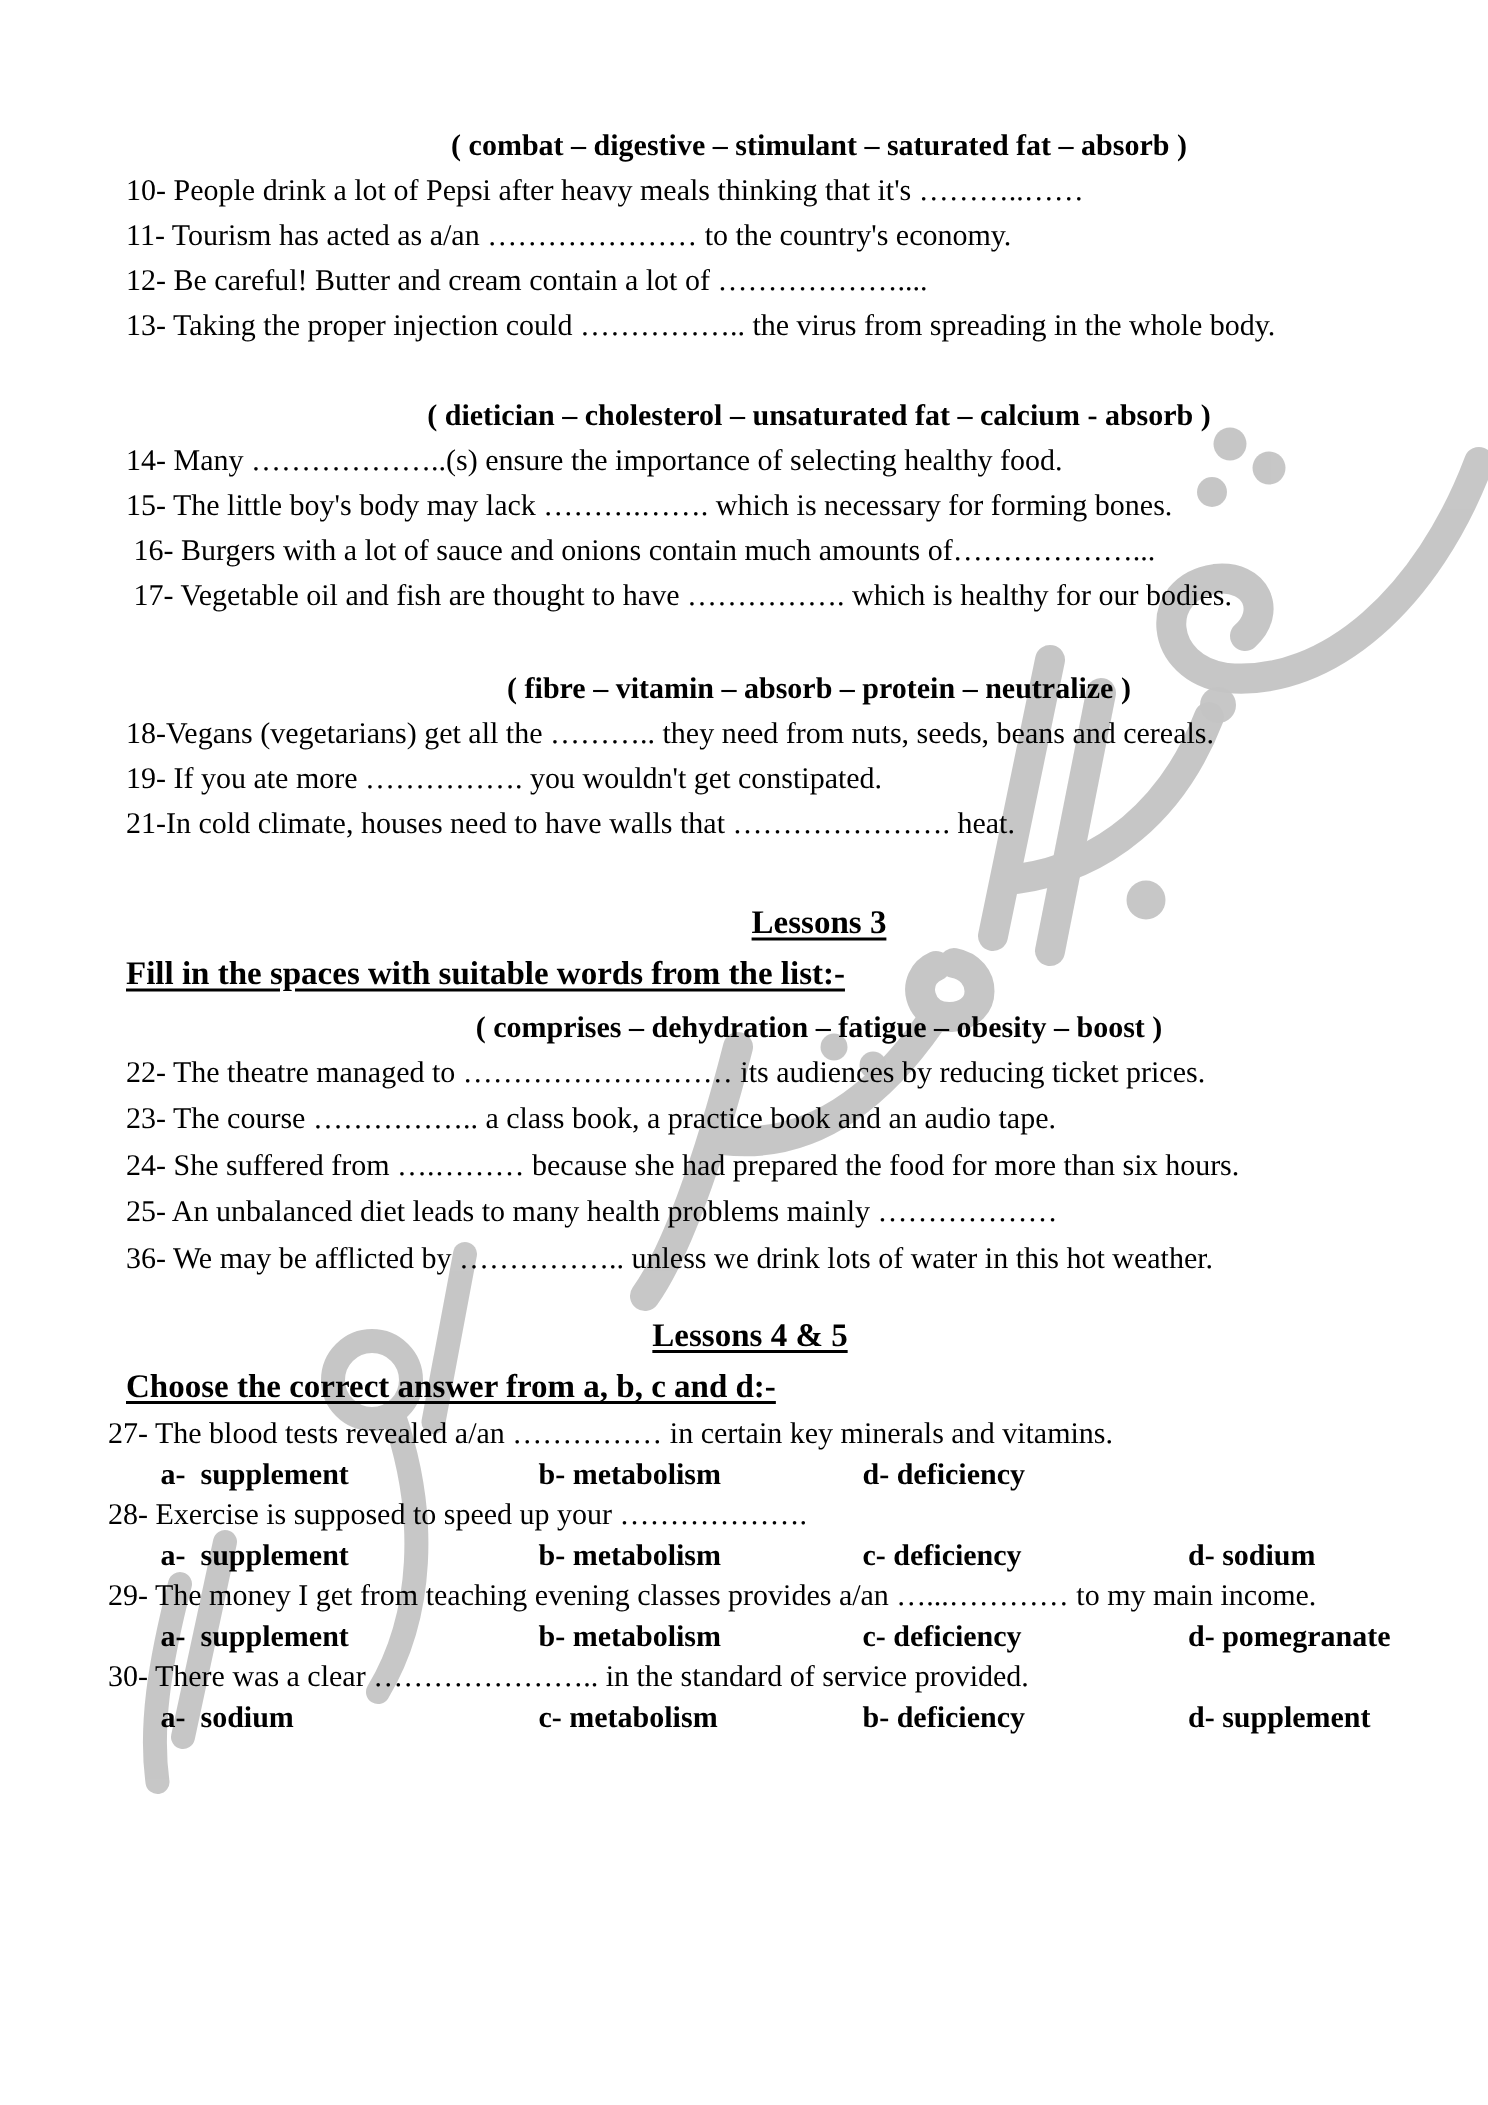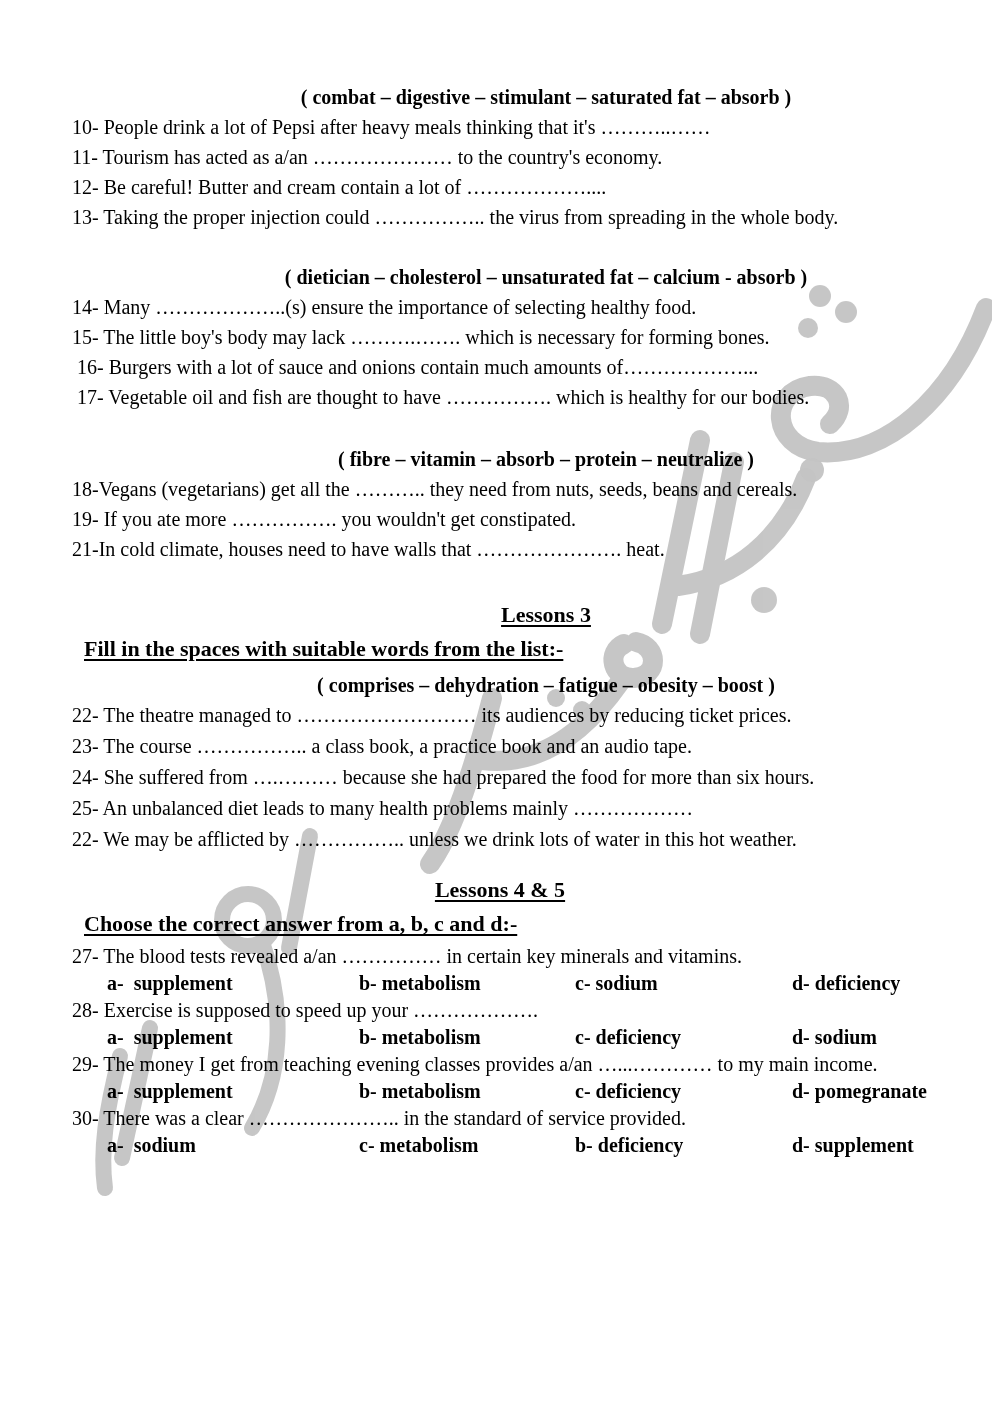--- a/index.html
+++ b/index.html
@@ -26,21 +26,21 @@
     line-height: 30px;
   }
   .wl-header {
     font-weight: bold;
     text-align: center;
     position: relative;
     left: 46px;
     white-space: pre-wrap;
   }
   .item {
-    margin-left: 20px;
+    margin-left: 32px;
     padding-left: 38px;
     text-indent: -38px;
     white-space: pre-wrap;
   }
   .l3-item { line-height: 31px; }
   .title {
     font-size: 22px;
     line-height: 34px;
     font-weight: bold;
     text-align: center;
@@ -139,30 +139,29 @@
     <div class="item">19- If you ate more ……………. you wouldn't get constipated.</div>
     <div class="item">21-In cold climate, houses need to have walls that …………………. heat.</div>
 
     <div class="title title-shift mt34">Lessons 3</div>
     <div class="instruction">Fill in the spaces with suitable words from the list:-</div>
     <div class="wl-header mt4">( comprises – dehydration – fatigue – obesity – boost )</div>
     <div class="item l3-item">22- The theatre managed to ……………………… its audiences by reducing ticket prices.</div>
     <div class="item l3-item">23- The course …………….. a class book, a practice book and an audio tape.</div>
     <div class="item l3-item">24- She suffered from ….……… because she had prepared the food for more than six hours.</div>
     <div class="item l3-item">25- An unbalanced diet leads to many health problems mainly ………………</div>
-    <div class="item l3-item">22- We may be afflicted by …………….. unless we drink lots of water in this hot weather.</div>
+    <div class="item l3-item">36- We may be afflicted by …………….. unless we drink lots of water in this hot weather.</div>
 
     <div class="title mt18">Lessons 4 &amp; 5</div>
     <div class="instruction">Choose the correct answer from a, b, c and d:-</div>
 
     <div class="qtext mt2">27- The blood tests revealed a/an …………… in certain key minerals and vitamins.</div>
     <div class="options">
       <span>a-  supplement</span>
       <span>b- metabolism</span>
-      <span>c- sodium</span>
       <span>d- deficiency</span>
     </div>
 
     <div class="qtext">28- Exercise is supposed to speed up your ……………….</div>
     <div class="options">
       <span>a-  supplement</span>
       <span>b- metabolism</span>
       <span>c- deficiency</span>
       <span>d- sodium</span>
     </div>

